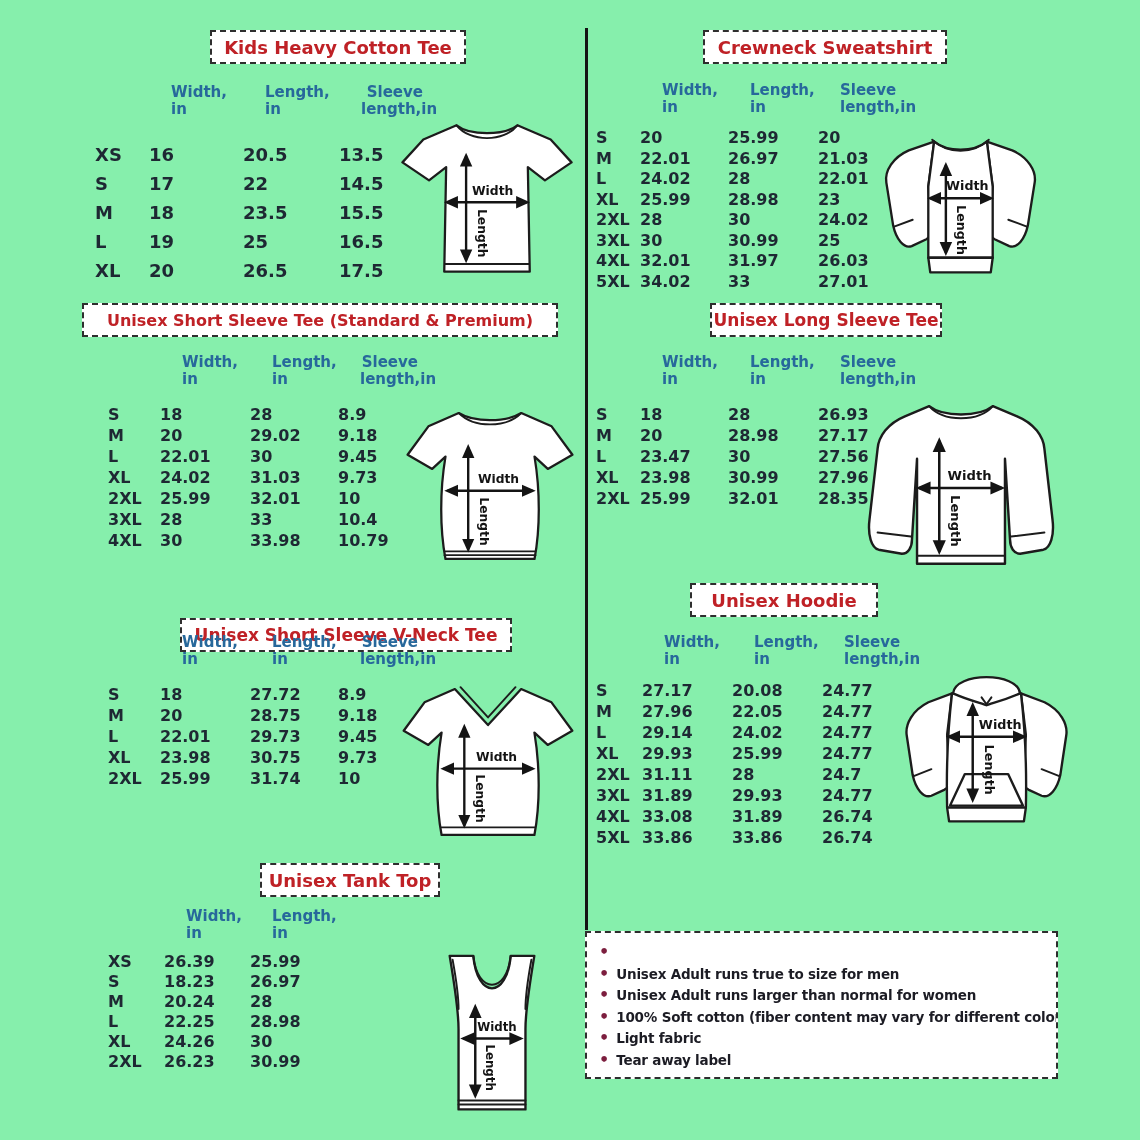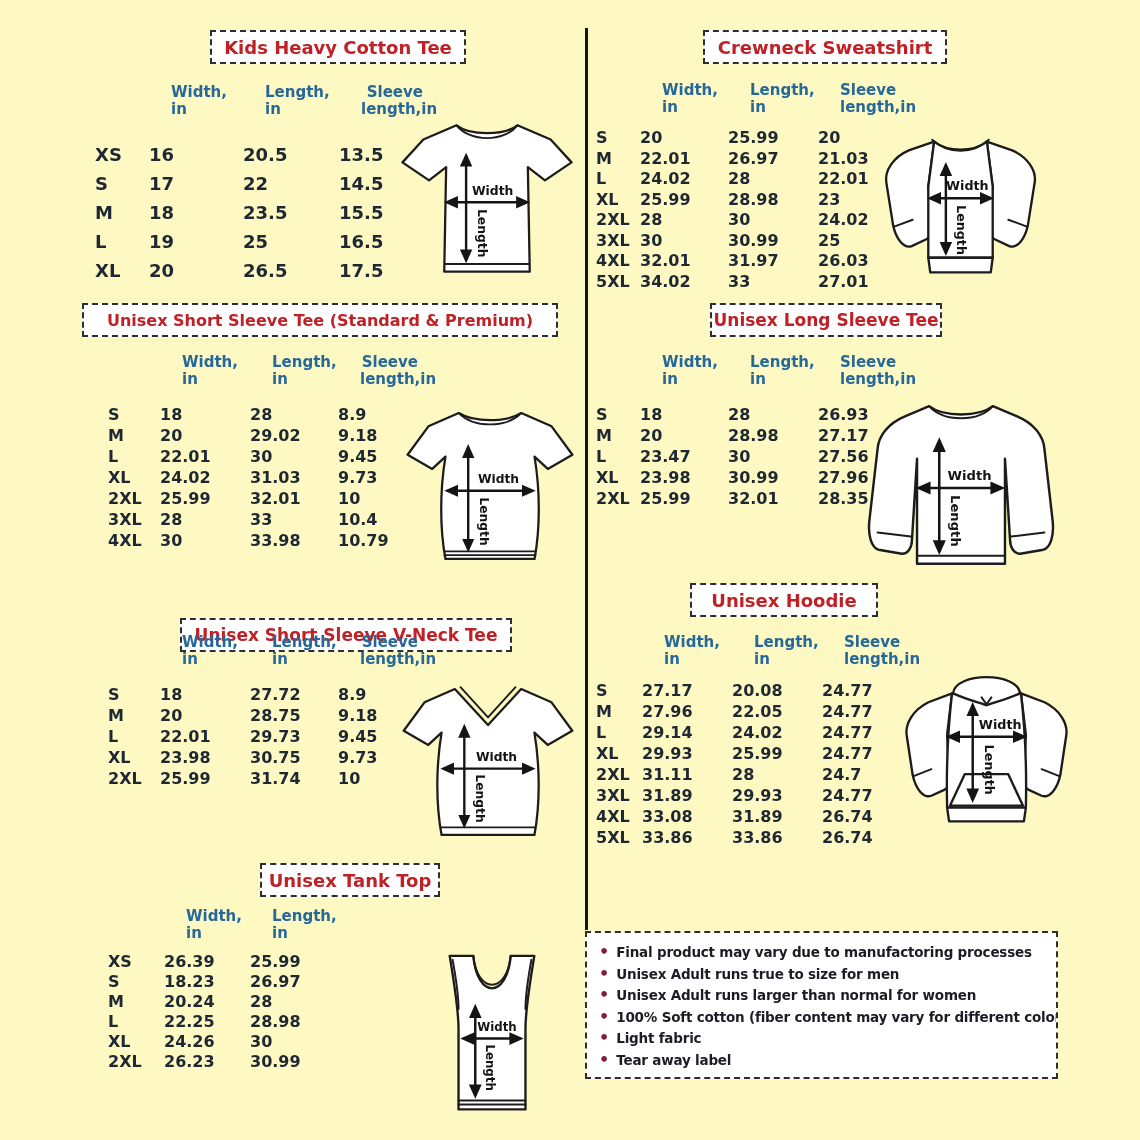--- a/index.html
+++ b/index.html
@@ -1,17 +1,17 @@
 <!DOCTYPE html>
 <html><head>
 <meta charset="utf-8">
 <style>
   html,body { margin:0; padding:0; background:#ffffff; }
   .canvas {
-    position:relative; width:1140px; height:1140px; background:#fef9c3;
+    position:relative; width:1140px; height:1140px; background:#86efac;
     font-family:"DejaVu Sans","Liberation Sans",sans-serif; overflow:hidden;
   }
   .divider { position:absolute; left:585px; top:28px; width:3px; height:902px; background:#141414; }
 
   
   .title-box {
     position:absolute; box-sizing:border-box; height:34px;
     border:2px dashed #2e2e2e; background:#fff;
     color:#bf2126; font-weight:bold; font-size:18px; white-space:nowrap;
     display:flex; align-items:center; justify-content:center;
@@ -600,21 +600,20 @@
         <line class="meas" x1="58" y1="60" x2="58" y2="150" marker-start="url(#ah)" marker-end="url(#ah)"></line>
         <text class="alabel small" transform="translate(69,98) rotate(90)">Length</text>
       </g>
     </svg>
   </section>
 
   <div class="notes-box">
 
       <div class="note">
         <span class="bullet">•</span>
-        <span class="note-text">Final product may vary due to manufactoring processes</span>
       </div>
 
       <div class="note">
         <span class="bullet">•</span>
         <span class="note-text">Unisex Adult runs true to size for men</span>
       </div>
 
       <div class="note">
         <span class="bullet">•</span>
         <span class="note-text">Unisex Adult runs larger than normal for women</span>

